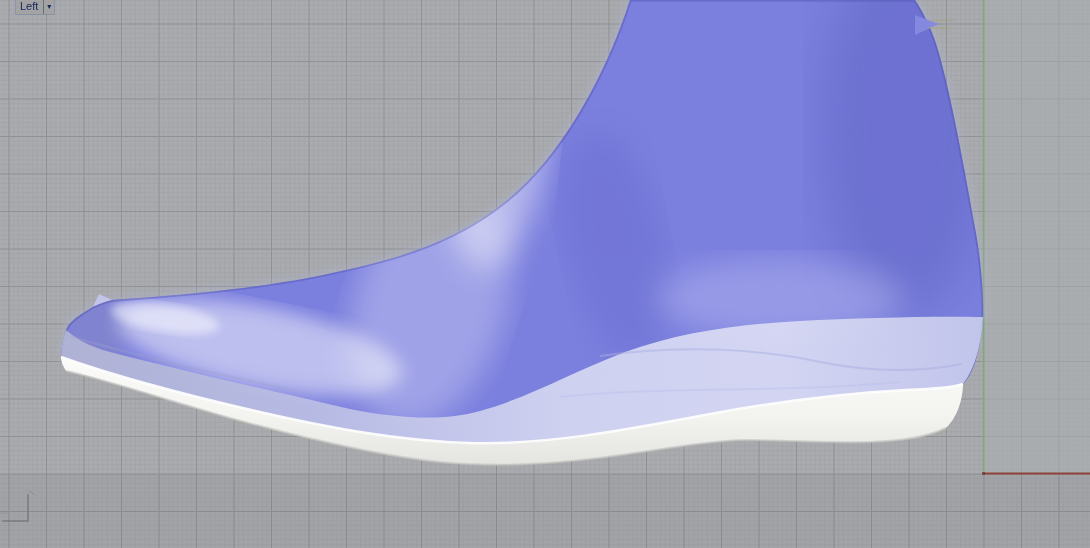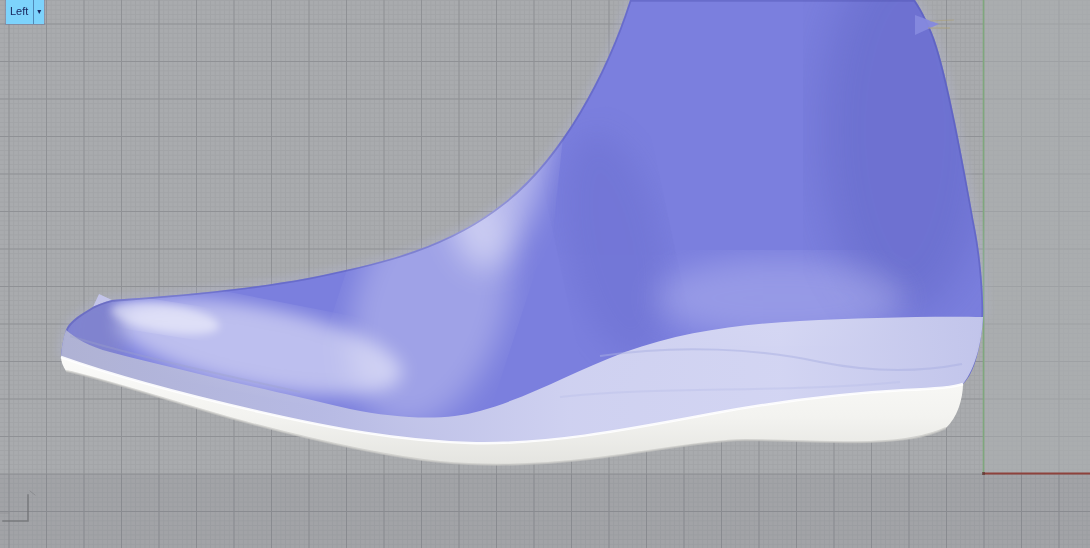--- a/index.html
+++ b/index.html
@@ -27,23 +27,23 @@
     background:rgba(172,174,177,0.55);
   }
   
   .region-bottom{
     position:absolute;left:0;top:474px;width:1090px;height:74px;
     background:rgba(55,58,62,0.06);
   }
   svg.scene{position:absolute;inset:0;}
   
   .vp-title{
-    position:absolute;top:0;left:6px;height:24px;
+    position:absolute;top:0;left:16px;height:14px;
     display:flex;align-items:stretch;
-    background:#7dd3fc;
+    background:#a3a3a3;
     box-shadow:0 0 0 1px rgba(90,110,160,.35);
     cursor:pointer;user-select:none;
   }
   .vp-label{
     display:flex;align-items:center;
     padding:0 5px 1px 4px;
     font-size:11px;line-height:13px;
     color:#1a2860;
   }
   .vp-arrow{

